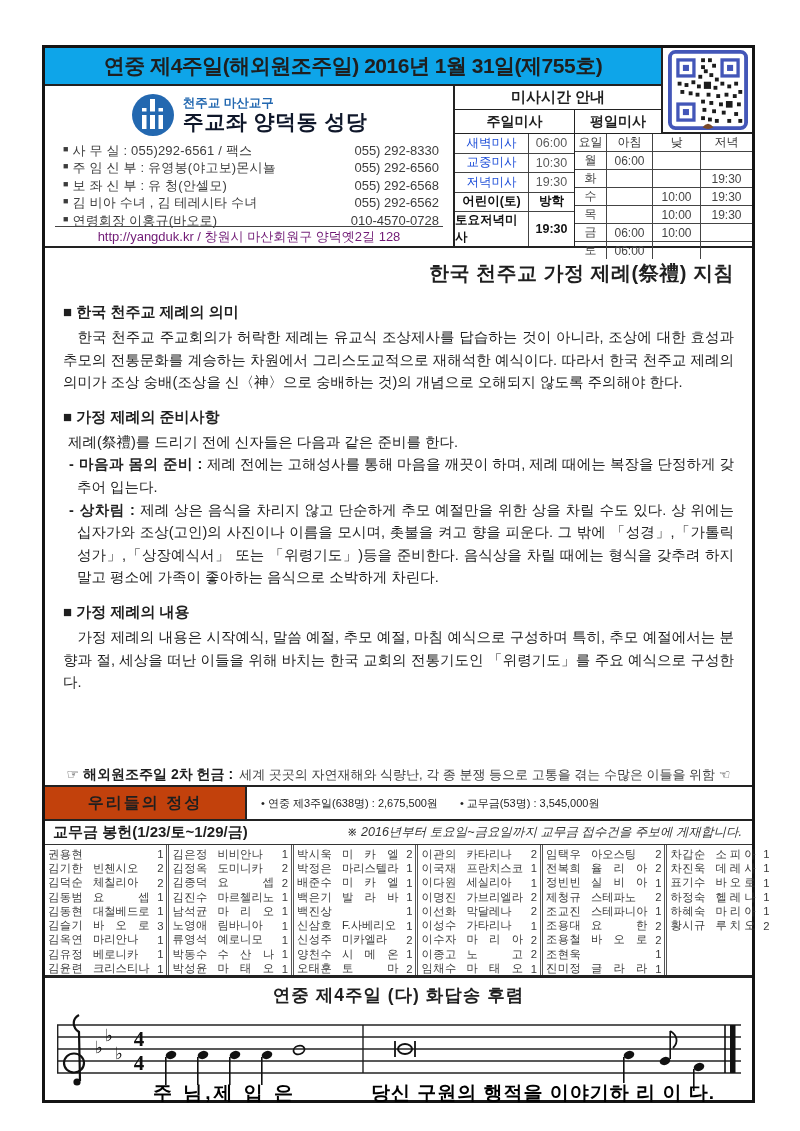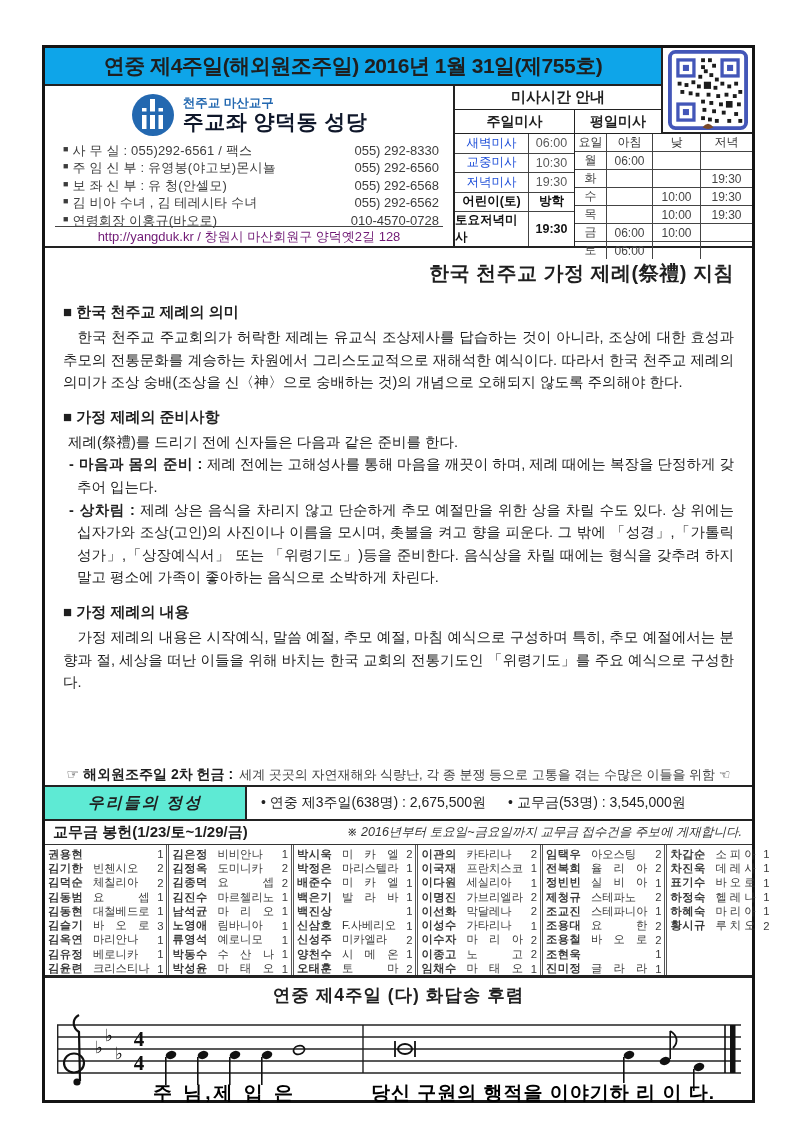--- a/index.html
+++ b/index.html
@@ -61,32 +61,32 @@
   
   .offering { left:0; top:717px; width:707px; height:22px; border-bottom:2px solid #222;
     display:flex; align-items:center; justify-content:center; gap:6px; white-space:nowrap; }
   .offering .lead { font-weight:bold; font-size:14px; }
   .offering .rest { font-size:13px; color:#3f3f3f; }
 
   
   .jeongseong { left:0; top:739px; width:707px; height:34px; border-bottom:2px solid #222; display:flex; }
   .js-label { width:202px; border-right:2px solid #222; display:flex; align-items:center; justify-content:center;
     font-weight:bold; font-size:16px; letter-spacing:2px; }
-  .js-items { flex:1; display:flex; align-items:center; gap:22px; padding-left:14px; font-size:14px; color:#222; }
+  .js-items { flex:1; display:flex; align-items:center; gap:22px; padding-left:14px; font-size:11px; color:#222; }
 
   
   .gy-head { left:0; top:773px; width:707px; height:24px; border-bottom:1.5px solid #333;
     display:flex; align-items:center; justify-content:space-between; padding:0 10px 0 8px; }
   .gy-title { font-weight:bold; font-size:15px; }
   .gy-note { font-style:italic; font-size:12.5px; color:#333; }
   .donors { left:0; top:797px; width:707px; height:133px; border-bottom:3px solid #222; display:flex; }
   .dcol { flex:1; display:flex; flex-direction:column; padding:2px 3px; }
   .dcol + .dcol { border-left:3px double #555; }
   .drow { height:14.3px; display:flex; align-items:center; font-size:11.3px; color:#3b3b3b; }
-  .dname { width:42px; letter-spacing:0.5px; white-space:nowrap;font-weight:bold; }
+  .dname { width:42px; letter-spacing:0.5px; white-space:nowrap; }
   .dbapt { flex:1; text-align:justify; text-align-last:justify; padding:0 3px; white-space:nowrap; overflow:hidden; }
   .dcnt { width:11px; text-align:right; }
 
   
   .hymn { left:0; top:930px; width:707px; height:122px; }
   .hymn-title { text-align:center; font-weight:bold; font-size:17.5px; margin-top:5px; letter-spacing:1px; }
   .hymn svg { display:block; margin:2px auto 0 auto; }
   .lyric { font-weight:bold; }
 </style>
 </head>
@@ -285,21 +285,21 @@
       <div class="sec-head">■ 가정 제례의 내용</div>
       <p class="para">가정 제례의 내용은 시작예식, 말씀 예절, 추모 예절, 마침 예식으로 구성하며 특히, 추모 예절에서는 분향과 절, 세상을 떠난 이들을 위해 바치는 한국 교회의 전통기도인 「위령기도」를 주요 예식으로 구성한다.</p>
     </div>
 
     <div class="abs offering">
       <span class="lead">☞ 해외원조주일 2차 헌금 :</span>
       <span class="rest">세계 곳곳의 자연재해와  식량난, 각 종 분쟁 등으로 고통을 겪는 수많은 이들을 위함 ☜</span>
     </div>
 
     <div class="abs jeongseong">
-      <div class="js-label" id="js-label" style="background: #5eead4; font-style: italic;">우리들의 정성</div>
+      <div class="js-label" id="js-label" style="background: #c2410c;">우리들의 정성</div>
       <div class="js-items" id="js-items">
           <span>• 연중 제3주일(638명) : 2,675,500원</span>
           <span>• 교무금(53명) : 3,545,000원</span>
         </div>
     </div>
 
     <div class="abs gy-head">
       <span class="gy-title">교무금 봉헌(1/23/토~1/29/금)</span>
       <span class="gy-note">※ 2016년부터 토요일~금요일까지 교무금 접수건을 주보에 게재합니다.</span>
     </div>

